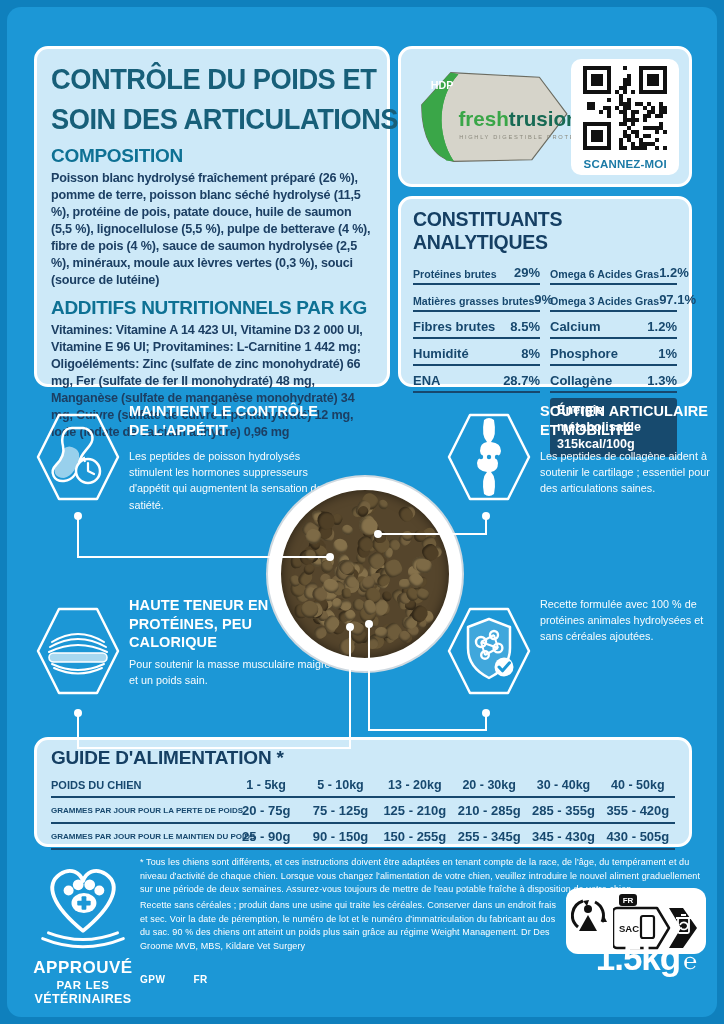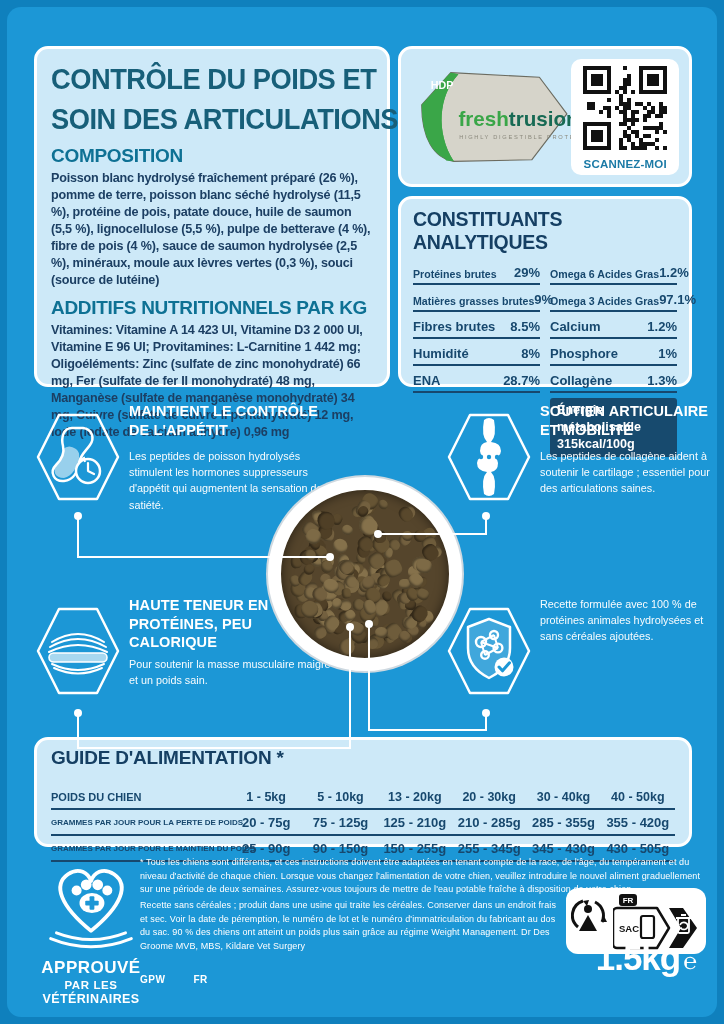--- a/index.html
+++ b/index.html
@@ -47,32 +47,32 @@
   #benefit-3 .b-title{margin-bottom:4px;} 
 
   
   #bowl{position:absolute;left:268px;top:477px;width:168px;height:168px;border:13px solid #ffffff;
         border-radius:50%;background:#55452c;overflow:hidden;box-shadow:0 0 0 2px #cfd9e0, inset 0 0 12px rgba(0,0,0,.55);z-index:1;}
   .kib{position:absolute;box-shadow:inset -1px -2px 2px rgba(0,0,0,.38);}
 
   #connectors{position:absolute;left:0;top:0;z-index:2;pointer-events:none;}
 
   
-  .g-h{font-size:19px;font-weight:bold;color:#153f63;letter-spacing:-.2px;margin:1px 0 16px 0;}
+  .g-h{font-size:19px;font-weight:bold;color:#153f63;letter-spacing:-.2px;margin:1px 0 4px 0;}
   .grow{display:grid;grid-template-columns:178px repeat(6,1fr);border-bottom:2px solid #17486e;
         align-items:center;color:#17486e;font-weight:bold;}
   .grow div{text-align:center;padding:5px 0 4px 0;font-size:13px;white-space:nowrap;}
   .grow div.rowlbl{text-align:left;font-size:8px;letter-spacing:0;}
   .grow.ghead div{font-size:12.5px;} .grow.ghead div.rowlbl{font-size:11px;}
 
   
   .fineprint{position:absolute;color:#ffffff;font-size:9px;line-height:1.5;font-weight:normal;letter-spacing:.1px;}
   #fine1{left:140px;top:856px;width:566px;}
   #fine2{left:140px;top:899px;width:418px;}
-  #vet-badge{position:absolute;left:26px;top:856px;width:114px;text-align:center;color:#ffffff;margin-left:8px;}
+  #vet-badge{position:absolute;left:26px;top:856px;width:114px;text-align:center;color:#ffffff;}
   .vet1{font-size:17px;font-weight:bold;letter-spacing:.5px;margin-top:2px;}
   .vet2{font-size:11.5px;font-weight:bold;letter-spacing:.6px;margin-top:1px;}
   .vet3{font-size:12.5px;font-weight:bold;letter-spacing:.4px;margin-top:1px;}
   #complete-food{position:absolute;left:140px;top:946px;color:#ffffff;font-size:17.5px;font-weight:bold;letter-spacing:.3px;}
   #codes{position:absolute;left:140px;top:974px;color:#ffffff;font-size:10px;font-weight:bold;letter-spacing:.5px;display:flex;gap:28px;}
   #weight{position:absolute;right:28px;top:938px;color:#ffffff;font-size:35px;font-weight:bold;letter-spacing:-1px;display:flex;align-items:flex-end;}
   #weight .esign{font-size:23px;font-weight:normal;margin-left:3px;padding-bottom:3px;}
   #recycle-box{position:absolute;left:566px;top:888px;width:140px;height:66px;background:#ffffff;border-radius:12px;
                display:flex;align-items:center;justify-content:center;gap:2px;}
 </style>

